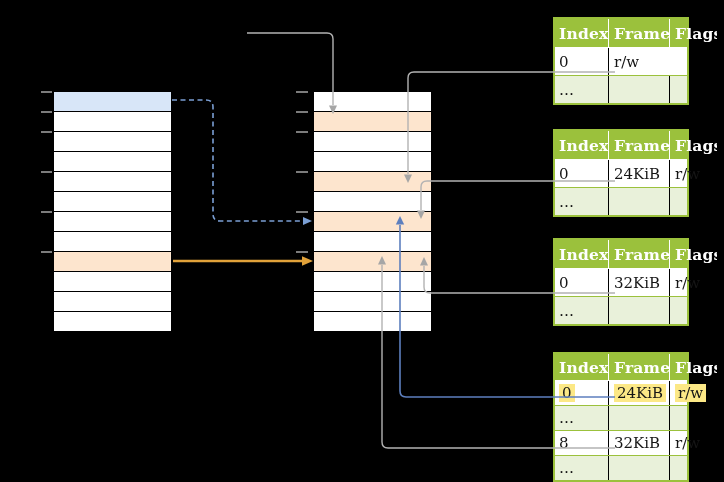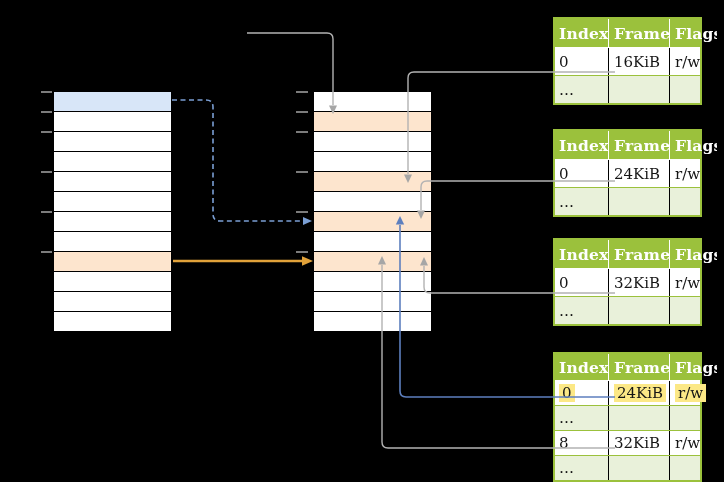--- a/index.html
+++ b/index.html
@@ -17,21 +17,21 @@
   
   .memcol{position:absolute;top:91px;width:119px;height:241px;border:1px solid #000;
           box-sizing:border-box;background:#fff;}
   .vm{left:53px;} .pm{left:313px;}
   .mrow{height:20px;box-sizing:border-box;border-bottom:1px solid #000;}
   .mrow:last-of-type{border-bottom:none;}
   .f-white{background:#fff;} .f-blue{background:var(--blue);} .f-orange{background:var(--orange);}
   .tick{position:absolute;height:2px;background:#7c7c7c;}
   .vm .tick{left:-13px;width:11px;} .pm .tick{left:-18px;width:12px;}
   
-  .ptable{position:absolute;left:553px;width:149px;border:2px solid var(--green);
+  .ptable{position:absolute;left:553px;width:136px;border:2px solid var(--green);
           box-sizing:border-box;background:#fff;}
   .prow{display:grid;grid-template-columns:53px 61px 48px;}
   .phead{background:var(--green);border-bottom:1.5px solid #fff;}
   .pt13 .phead{height:28px;} .pt13 .pdata{height:27px;}
   .pt4 .phead{height:26px;} .pt4 .pdata{height:24px;}
   .pdata{background:#fff;}
   .pdata.alt{background:var(--rowgreen);}
   .pdata + .pdata{border-top:1px solid var(--green);}
   .pcell{display:flex;align-items:center;box-sizing:border-box;border-left:1px solid #000;
          font-size:15px;color:#151515;padding-left:5px;overflow:hidden;}
@@ -98,21 +98,20 @@
     </div>
 
   <div class="ptable pt13" style="top:17px">
       <div class="prow phead">
         <div class="pcell c0">Index</div>
         <div class="pcell c1">Frame</div>
         <div class="pcell c2">Flags</div>
       </div>
       <div class="prow pdata">
         <div class="pcell c0">0</div>
-        <div class="pcell c1">16KiB</div>
         <div class="pcell c2">r/w</div>
       </div>
       <div class="prow pdata alt">
         <div class="pcell c0">…</div>
         <div class="pcell c1"></div>
         <div class="pcell c2"></div>
       </div>
     </div>
   <div class="ptable pt13" style="top:129px">
       <div class="prow phead">

